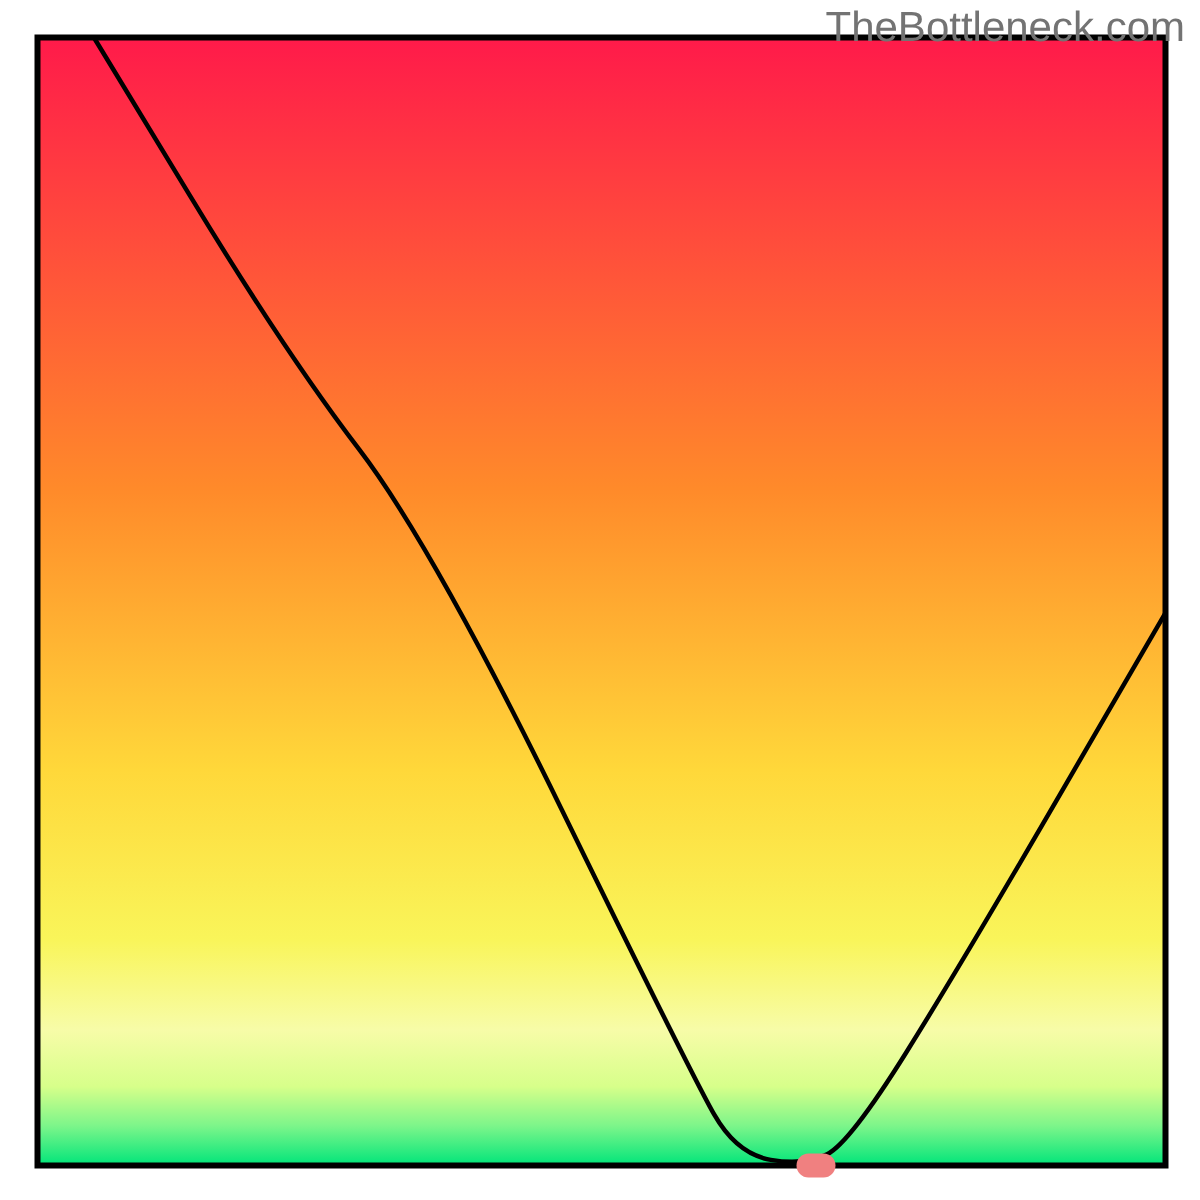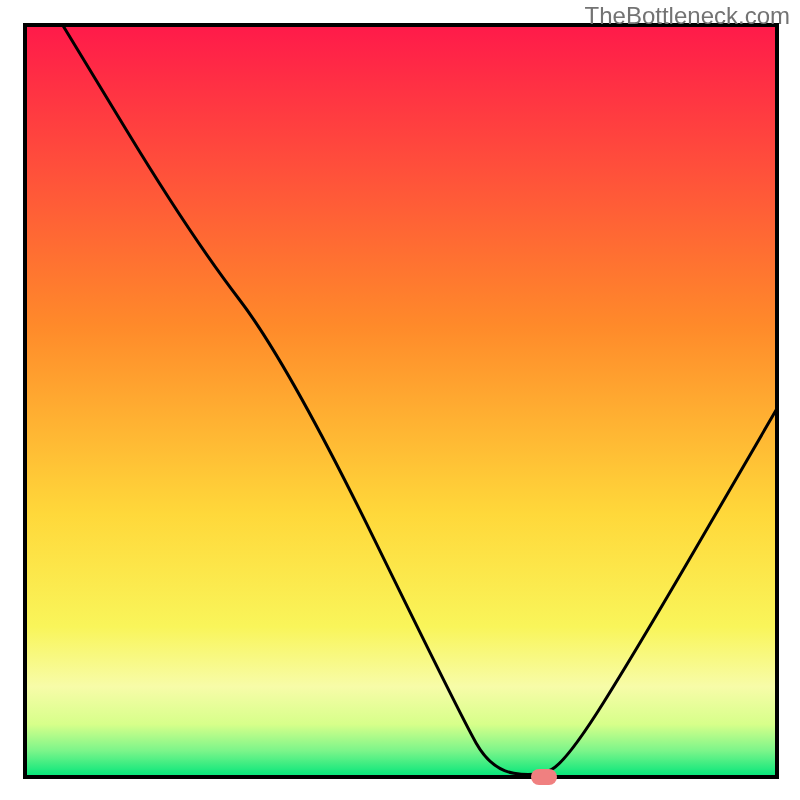--- a/index.html
+++ b/index.html
@@ -12,21 +12,21 @@
   }
   .chart-container {
     position: relative;
     width: 800px;
     height: 800px;
   }
   .watermark {
     position: absolute;
     top: 2px;
     right: 10px;
-    font-size: 24px;
+    font-size: 28px;
     font-weight: 500;
     color: #737373;
     z-index: 10;
   }
   svg.plot {
     position: absolute;
     top: 0;
     left: 0;
   }
   .marker {

